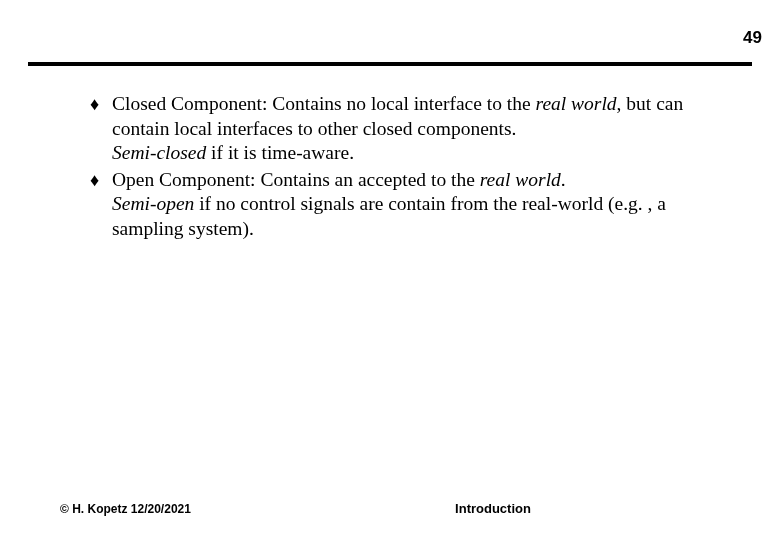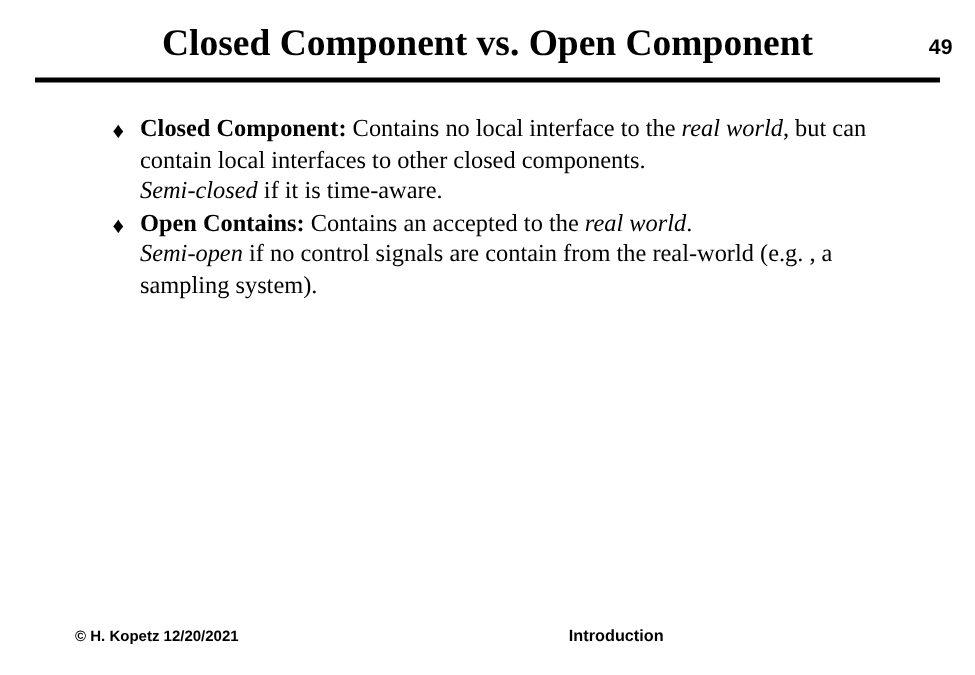--- a/index.html
+++ b/index.html
@@ -6,53 +6,50 @@
   html, body { width: 780px; height: 540px; background: #ffffff; font-family: "Times New Roman", Times, serif; color: #000; }
   .slide { position: relative; width: 780px; height: 540px; }
   .page-number { position: absolute; top: 28px; right: 18px; font-size: 17px; font-weight: bold; font-family: Arial, Helvetica, sans-serif; }
   .title-wrap { position: absolute; top: 18px; left: 60px; right: 60px; text-align: center; }
   .title { font-size: 30px; font-weight: bold; }
   .rule { position: absolute; top: 62px; left: 28px; right: 28px; border-top: 4px solid #000; }
   .content { position: absolute; top: 92px; left: 90px; right: 78px; }
   .bullet-row { display: flex; align-items: flex-start; margin-bottom: 2px; }
   .marker { flex: 0 0 22px; font-size: 18px; line-height: 24px; }
   .bullet-text { font-size: 19.5px; line-height: 24.5px; }
-  .bullet-text b { font-weight: bold; }
+  .bullet-text b { font-weight: normal; }
   .bullet-text i { font-style: italic; }
   .summary { position: absolute; top: 328px; left: 88px; right: 84px; font-size: 19.5px; font-weight: bold; }
   .footer { position: absolute; bottom: 24px; left: 60px; right: 60px; font-family: Arial, Helvetica, sans-serif; font-size: 12px; font-weight: bold; margin-top: 13px; }
   .footer-center { position: absolute; bottom: 24px; left: 0; right: 14px; text-align: center; padding-left: 220px; font-family: Arial, Helvetica, sans-serif; font-size: 13px; font-weight: bold; margin-top: 37px; }
 </style>
 </head>
 <body>
 
 <div class="slide">
 
   <div class="page-number">49</div>
 
-  <div class="title-wrap">
-    <div class="title">Closed Component vs. Open Component</div>
-  </div>
 
   <div class="rule"></div>
 
   <div class="content">
 
     <div class="bullet-row">
       <div class="marker">♦</div>
       <div class="bullet-text">
         <b>Closed Component:</b><span>  Contains no local interface to the </span><i>real world</i><span>, but can contain local interfaces to other closed components.</span><br>
         <i>Semi-closed</i><span> if it is time-aware.</span>
       </div>
     </div>
 
     <div class="bullet-row">
       <div class="marker">♦</div>
       <div class="bullet-text">
-        <b>Open Contains:</b><span>  Contains an accepted to the </span><i>real world</i><span>.</span><br>
+        <b>Open Component:</b><span>  Contains an accepted to the </span><i>real world</i><span>.</span><br>
         <i>Semi-open</i><span> if no control signals are contain from the real-world  (e.g. , a sampling system).</span>
       </div>
     </div>
 
   </div>
 
 
   <div class="footer">© H. Kopetz  12/20/2021</div>
   <div class="footer-center">Introduction</div>
 

